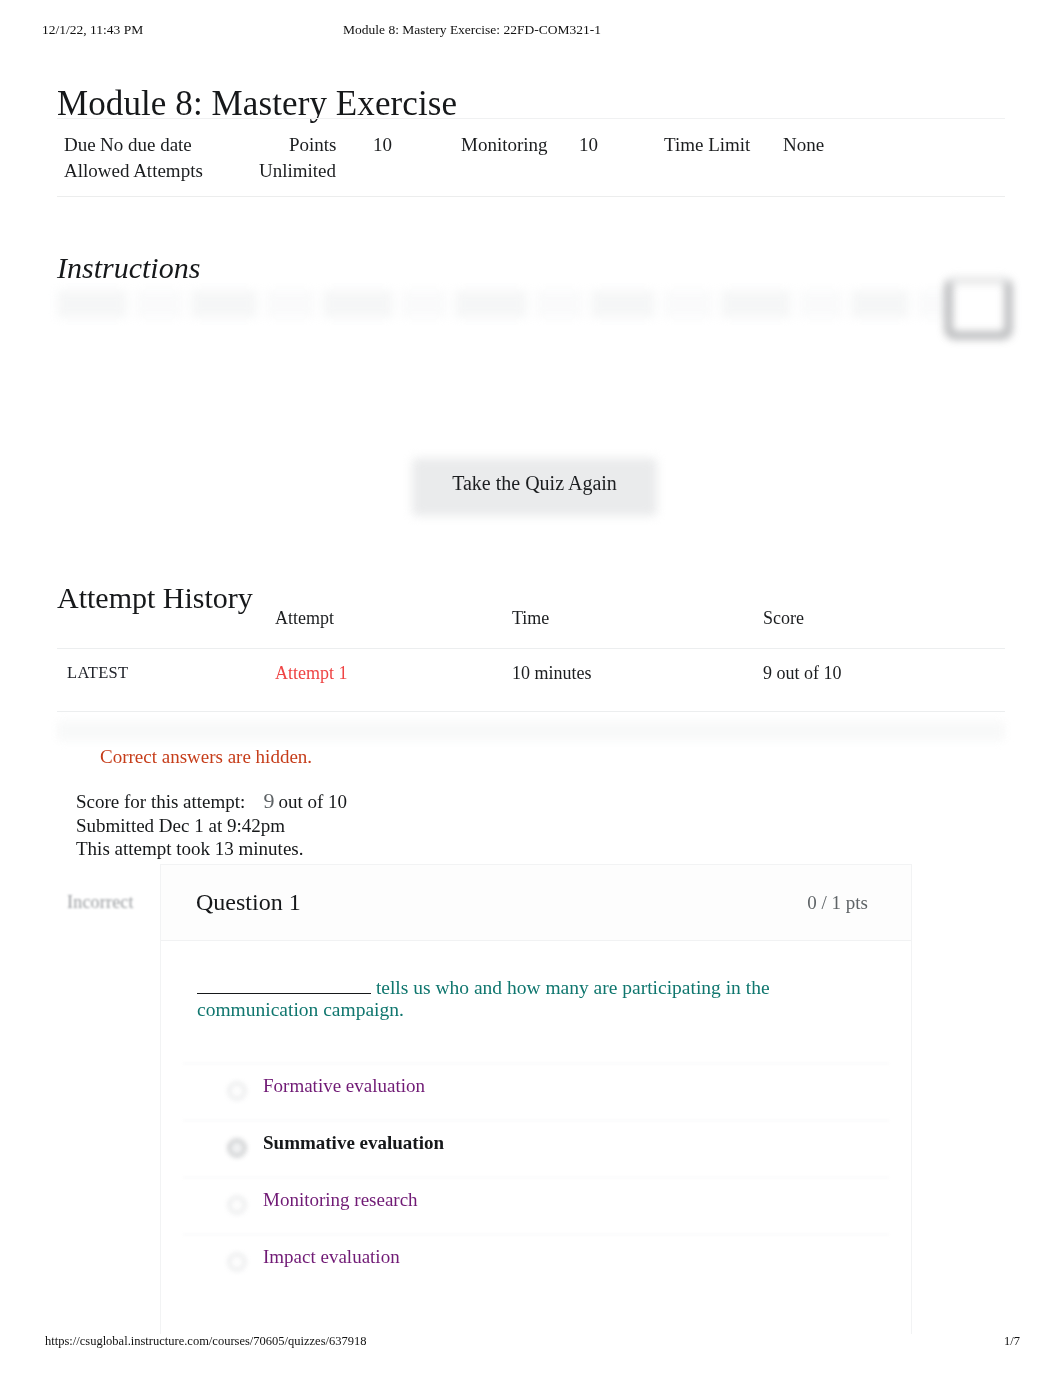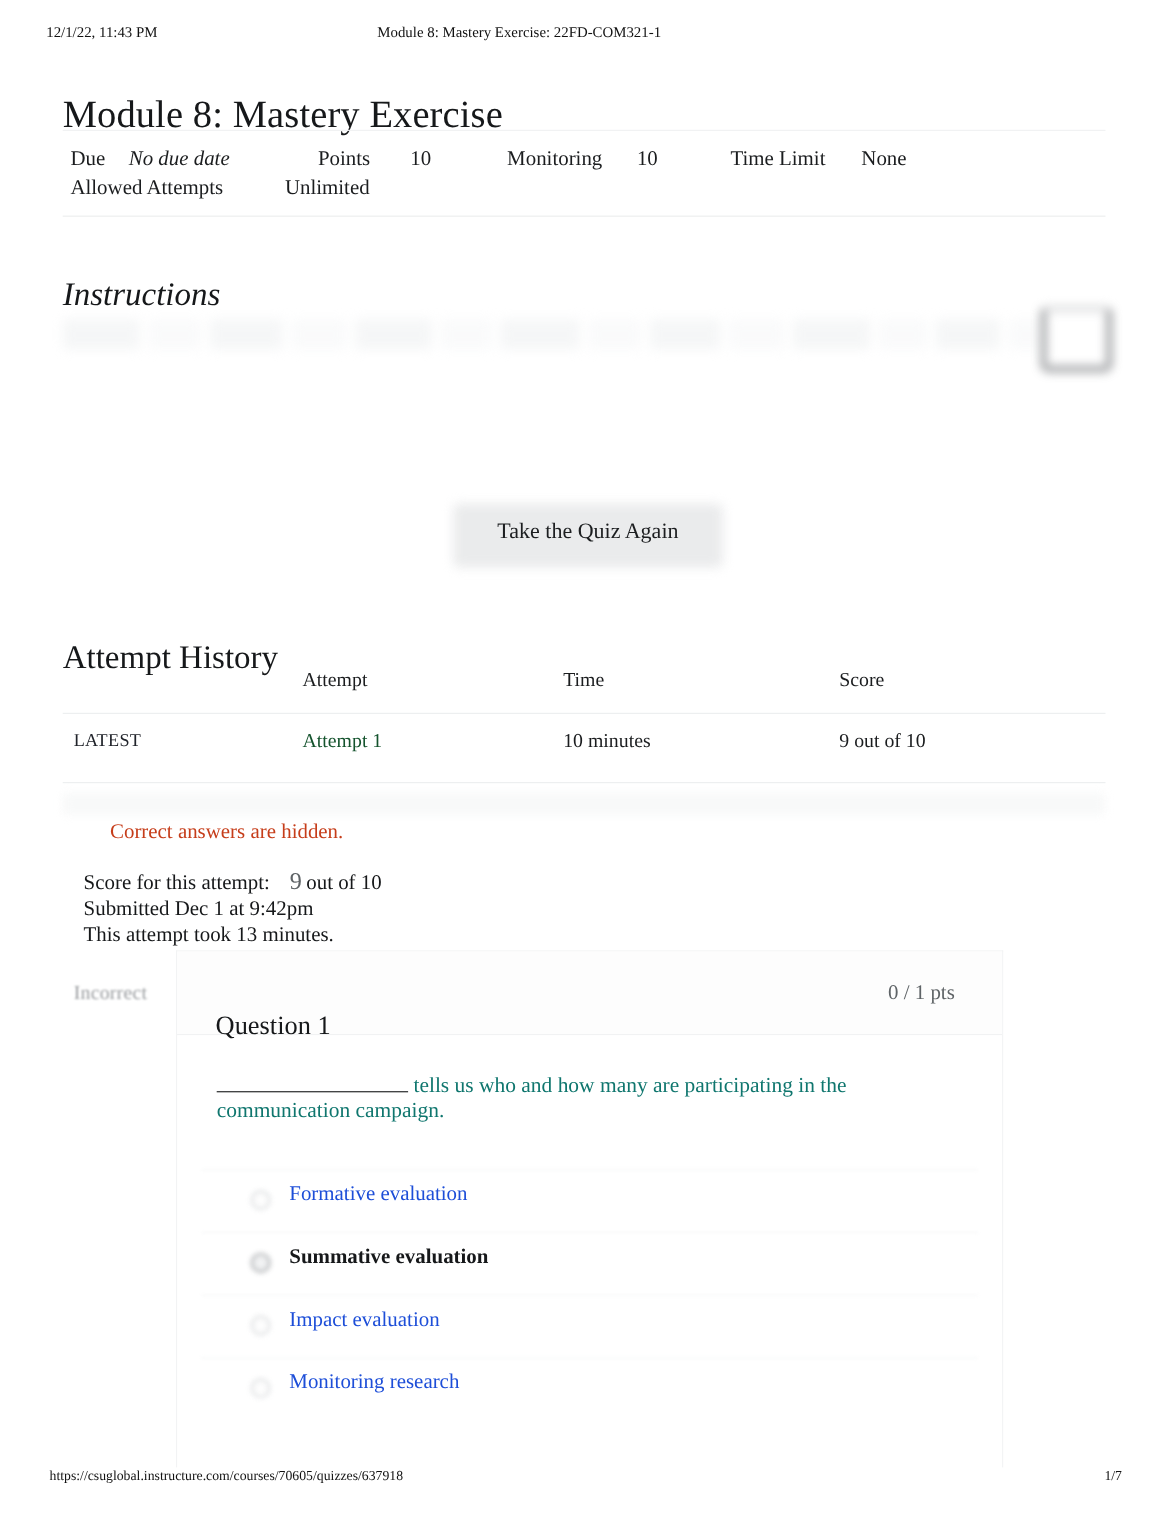--- a/index.html
+++ b/index.html
@@ -80,21 +80,21 @@
   .meta-line {
     position: relative;
     height: 26px;
     white-space: nowrap;
   }
   .meta-label, .meta-value {
     position: absolute;
     top: 0;
   }
   .m1-l { left: 7px; }
-  .m1-v { left: 60px; font-style: italic; }
+  .m1-v { left: 43px; }
   .m2-l { left: 232px; }
   .m2-v { left: 316px; }
   .m3-l { left: 404px; }
   .m3-v { left: 522px; }
   .m4-l { left: 607px; }
   .m4-v { left: 726px; }
   .m5-l { left: 7px; }
   .m5-v { left: 202px; }
   .meta-rule-bot {
     margin-top: 12px;
@@ -202,21 +202,21 @@
     width: 948px;
     margin-top: 8px;
   }
   .at-body-row { margin-top: 14px; }
   .at-kept-label {
     font-size: 16.5px;
     letter-spacing: 0.3px;
     color: #20232a;
   }
   .at-link {
-    color: #14532d;
+    color: #ef4444;
     text-decoration: none;
     filter: blur(0.2px);
   }
   .at-rule-bottom {
     height: 1px;
     background: #eceeef;
     width: 948px;
     margin-top: 16px;
   }
   .at-skeleton {
@@ -272,21 +272,20 @@
     border-bottom: 1px solid #f1f2f3;
     background: #fdfdfd;
   }
   .qc-title {
     position: absolute;
     left: 35px;
     top: 24px;
     font-size: 24px;
     color: #16181a;
     white-space: nowrap;
-    margin-top: 31px;
   }
   .qc-points {
     position: absolute;
     right: 43px;
     top: 27px;
     font-size: 19px;
     color: #5f6467;
     white-space: nowrap;
     filter: blur(0.15px);
   }
@@ -356,21 +355,21 @@
   }
   .answer-row.selected .radio {
     border-color: #9fa2a5;
     background: #f0f1f2;
   }
   .answer-row .ans-label {
     position: absolute;
     left: 102px;
     top: 12px;
     font-size: 19px;
-    color: #1d4ed8;
+    color: #701a75;
     white-space: nowrap;
     filter: blur(0.45px);
   }
   .answer-row.selected .ans-label {
     color: #16181a;
     font-weight: 600;
     filter: blur(0.1px);
   }
 
   
@@ -502,26 +501,26 @@
           <div class="ans-label">Formative evaluation</div>
         </div>
         <div class="answer-row selected">
           <div class="ans-sep"></div>
           <div class="radio"></div>
           <div class="ans-label">Summative evaluation</div>
         </div>
         <div class="answer-row">
           <div class="ans-sep"></div>
           <div class="radio"></div>
-          <div class="ans-label">Impact evaluation</div>
+          <div class="ans-label">Monitoring research</div>
         </div>
         <div class="answer-row">
           <div class="ans-sep"></div>
           <div class="radio"></div>
-          <div class="ans-label">Monitoring research</div>
+          <div class="ans-label">Impact evaluation</div>
         </div>
       </div>
     </div>
   </div>
 
   <div class="print-footer">
     <span class="pf-url">https://csuglobal.instructure.com/courses/70605/quizzes/637918</span>
     <span class="pf-page">1/7</span>
   </div>
 

